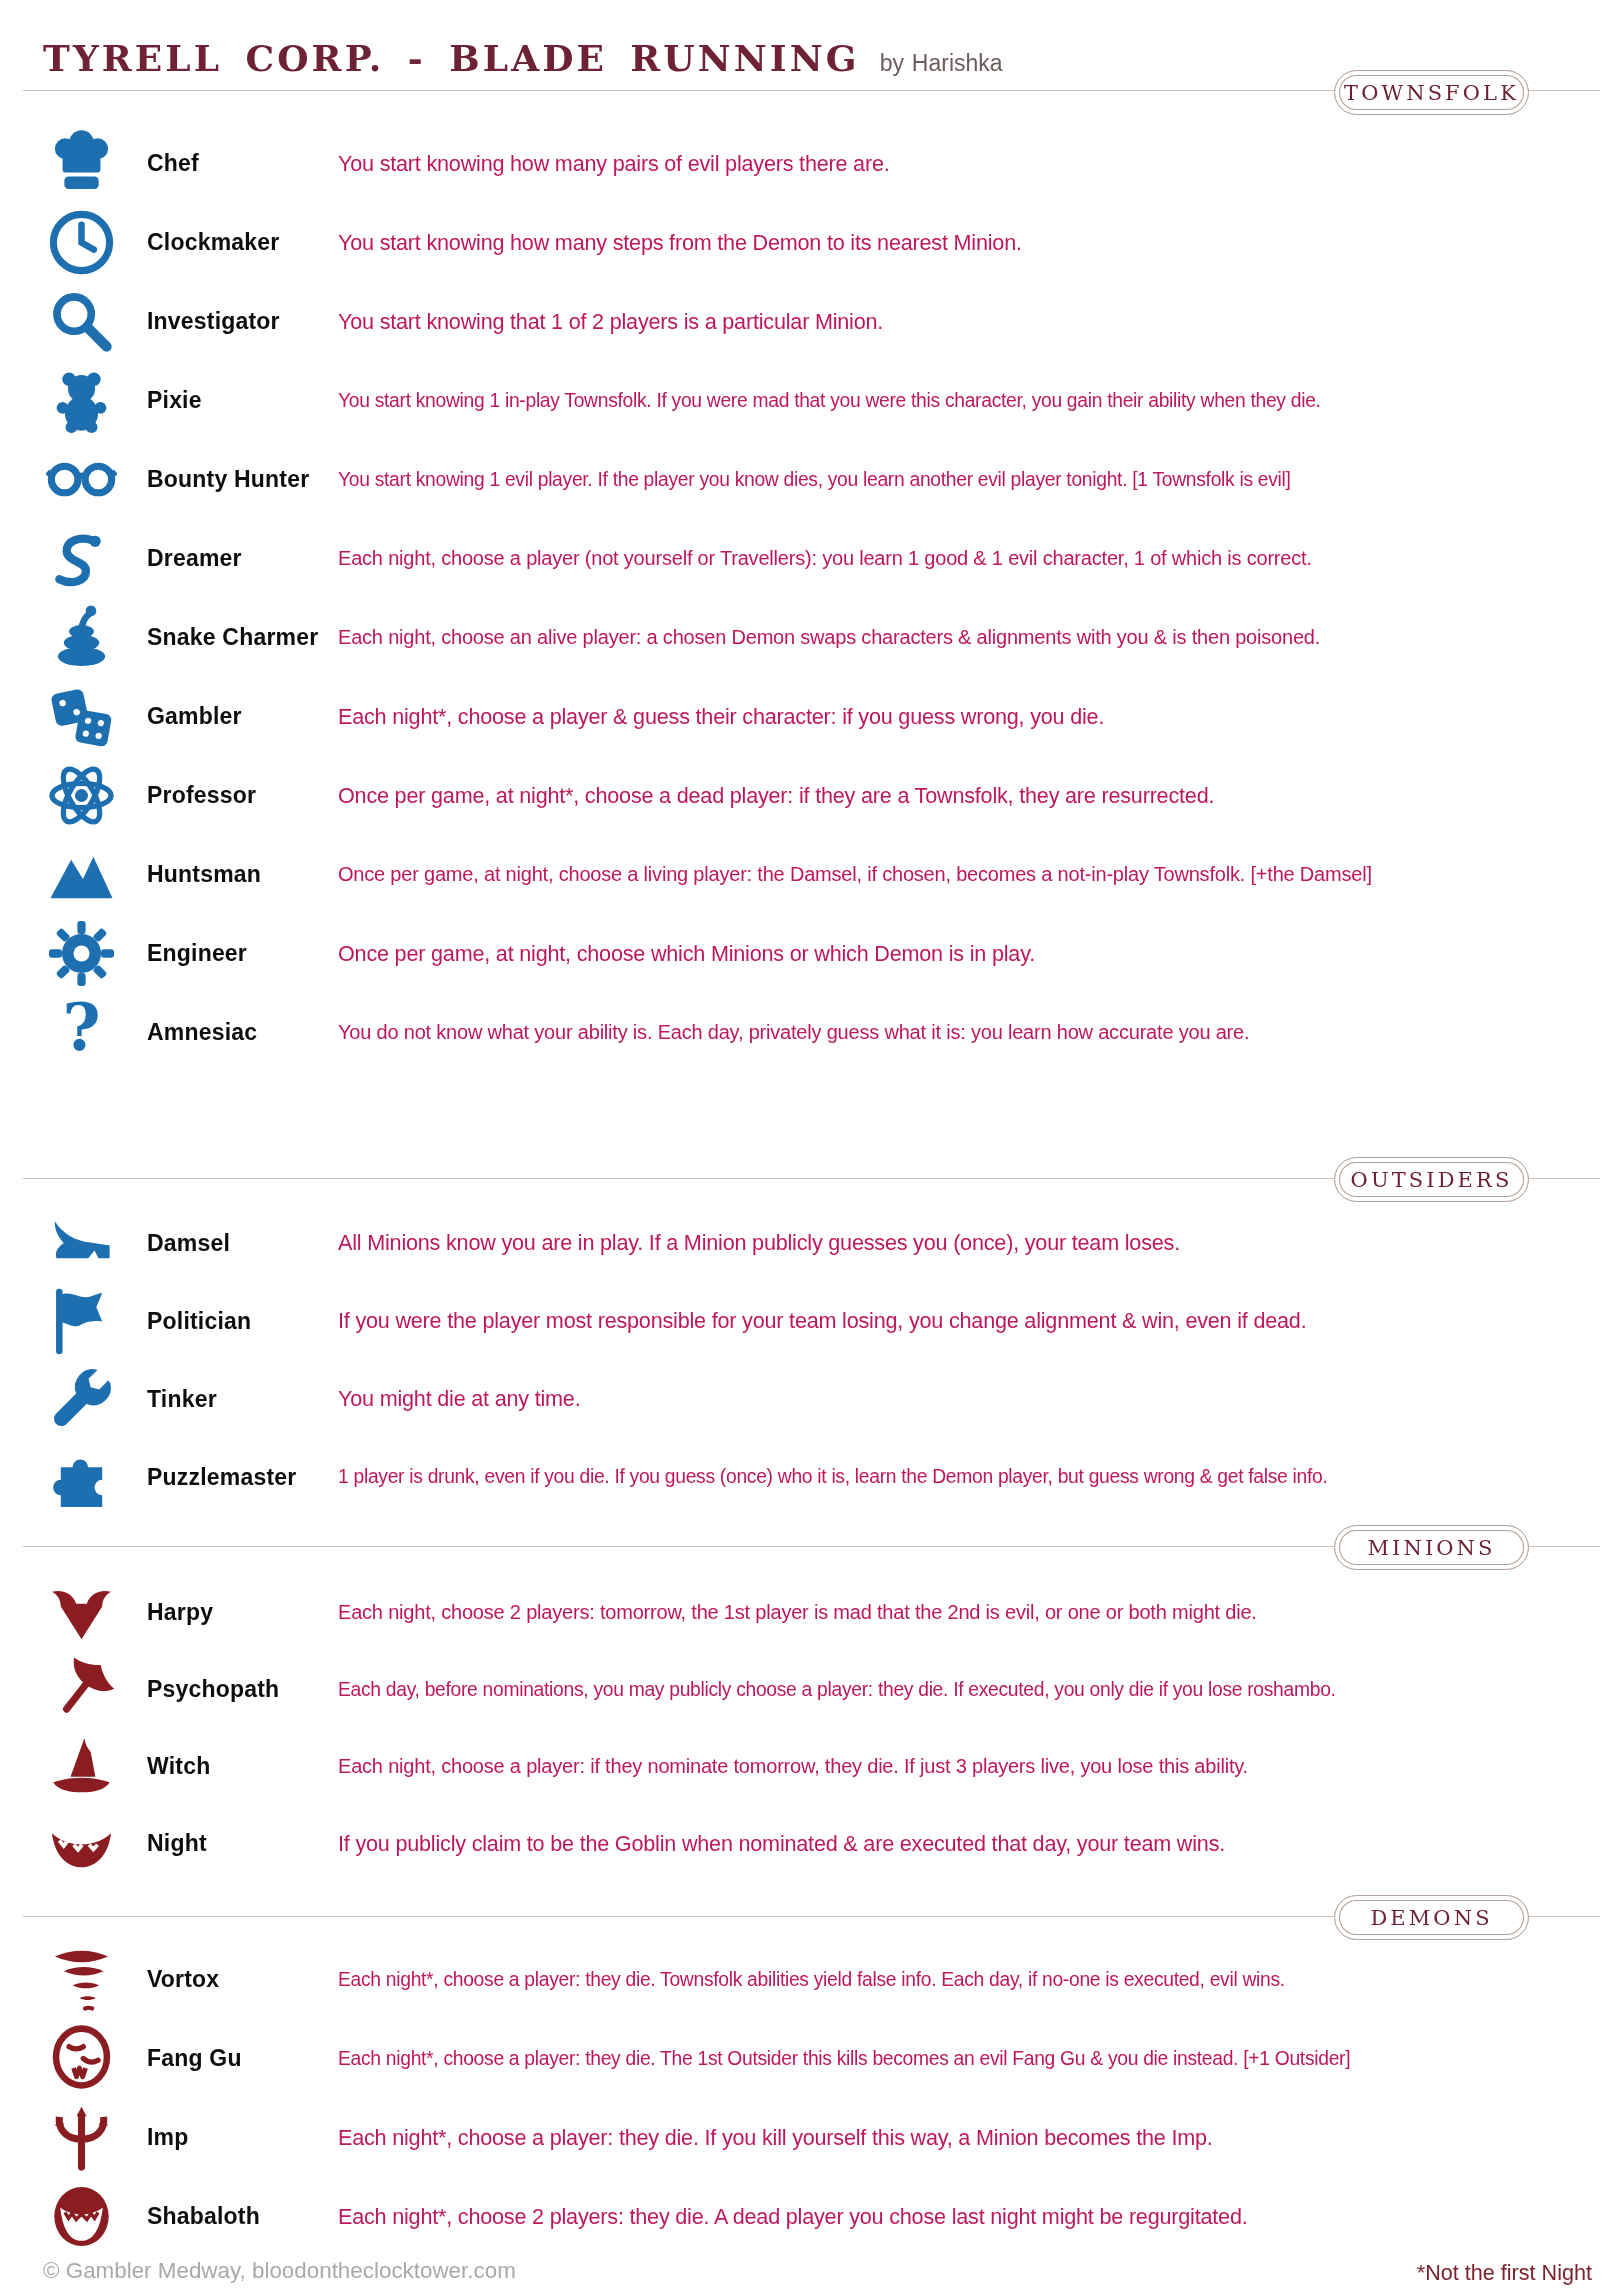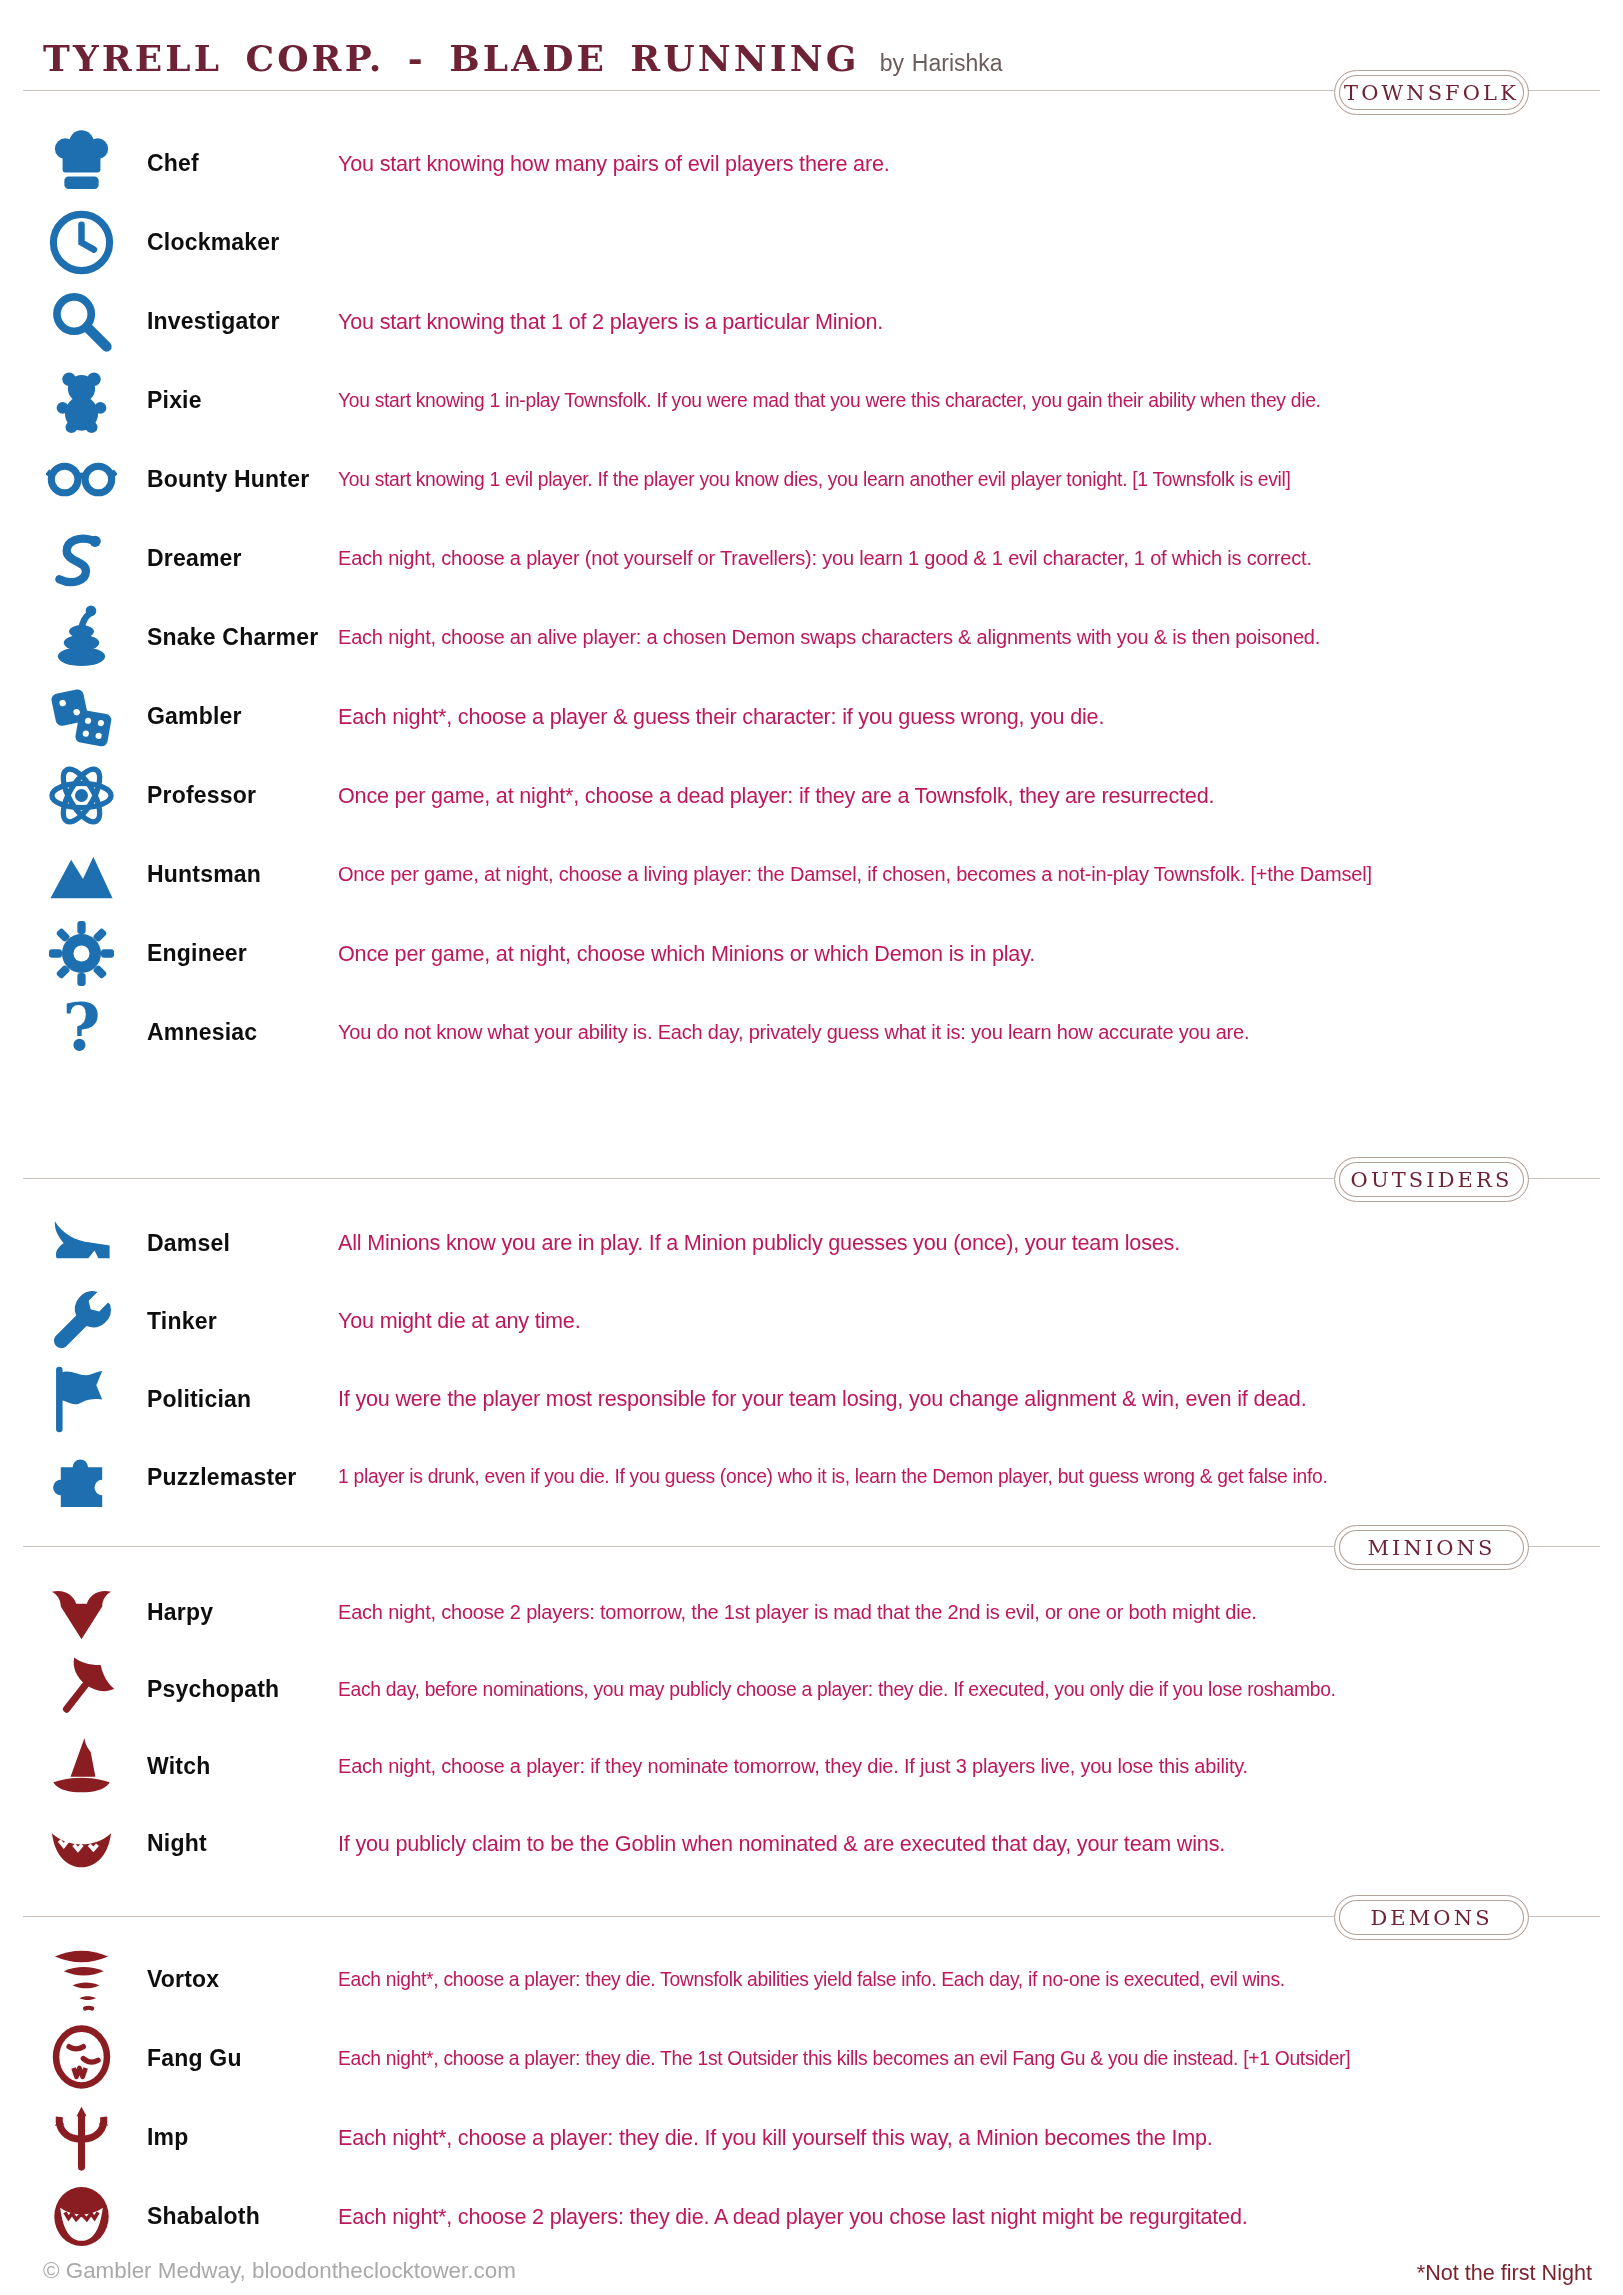--- a/index.html
+++ b/index.html
@@ -85,20 +85,21 @@
     <span class="ability">You start knowing how many pairs of evil players there are.</span>
   </div>
         <div class="row">
     <span class="icon">
             <svg viewBox="0 0 24 24" xmlns="http://www.w3.org/2000/svg">
               <circle cx="12" cy="12" r="9.5" fill="none" stroke="currentColor" stroke-width="2.4"></circle>
               <path d="M12 6v6l4.2 2.4" fill="none" stroke="currentColor" stroke-width="2.2" stroke-linecap="round"></path>
             </svg>
           </span>
     <span class="cname">Clockmaker</span>
+    <span class="ability">You start knowing how many steps from the Demon to its nearest Minion.</span>
   </div>
         <div class="row">
     <span class="icon">
             <svg viewBox="0 0 24 24" xmlns="http://www.w3.org/2000/svg">
               <circle cx="9.5" cy="9.5" r="5.8" fill="none" stroke="currentColor" stroke-width="2.6"></circle>
               <path d="M14 14l6.5 6.5" stroke="currentColor" stroke-width="3.4" stroke-linecap="round"></path>
             </svg>
           </span>
     <span class="cname">Investigator</span>
     <span class="ability">You start knowing that 1 of 2 players is a particular Minion.</span>
@@ -234,35 +235,35 @@
             <svg viewBox="0 0 24 24" xmlns="http://www.w3.org/2000/svg">
               <path d="M3 4.5c2.5 4.2 7 6.7 12 7.2l6.5 1v4.3h-3.8l-1.3-2.6-2.1 2.6H3.6c-.8-2 .5-4 2.4-5.1C4 9.6 2.8 7.2 3 4.5Z" fill="currentColor"></path>
             </svg>
           </span>
     <span class="cname">Damsel</span>
     <span class="ability">All Minions know you are in play. If a Minion publicly guesses you (once), your team loses.</span>
   </div>
         <div class="row">
     <span class="icon">
             <svg viewBox="0 0 24 24" xmlns="http://www.w3.org/2000/svg">
+              <path d="M4.5 2v20" stroke="currentColor" stroke-width="2.2" stroke-linecap="round"></path>
+              <path d="M4.5 3.2c4-2.2 7 1.8 11 .2 2-.8 3.5-1 3.5-1l-2 4.8 2 4.8s-4-.8-7 1c-3 1.8-5.5-1-7.5-.8Z" fill="currentColor"></path>
+            </svg>
+          </span>
+    <span class="cname">Politician</span>
+    <span class="ability">If you were the player most responsible for your team losing, you change alignment &amp; win, even if dead.</span>
+  </div>
+        <div class="row">
+    <span class="icon">
+            <svg viewBox="0 0 24 24" xmlns="http://www.w3.org/2000/svg">
               <path d="M21.7 6.3a6 6 0 0 1-8 7.2l-7 7a2.5 2.5 0 0 1-3.5-3.5l7-7a6 6 0 0 1 7.2-8l-3 3 .7 2.9 2.9.7 3-3z" fill="currentColor"></path>
             </svg>
           </span>
     <span class="cname">Tinker</span>
     <span class="ability">You might die at any time.</span>
-  </div>
-        <div class="row">
-    <span class="icon">
-            <svg viewBox="0 0 24 24" xmlns="http://www.w3.org/2000/svg">
-              <path d="M4.5 2v20" stroke="currentColor" stroke-width="2.2" stroke-linecap="round"></path>
-              <path d="M4.5 3.2c4-2.2 7 1.8 11 .2 2-.8 3.5-1 3.5-1l-2 4.8 2 4.8s-4-.8-7 1c-3 1.8-5.5-1-7.5-.8Z" fill="currentColor"></path>
-            </svg>
-          </span>
-    <span class="cname">Politician</span>
-    <span class="ability">If you were the player most responsible for your team losing, you change alignment &amp; win, even if dead.</span>
   </div>
         <div class="row">
     <span class="icon">
             <svg viewBox="0 0 24 24" xmlns="http://www.w3.org/2000/svg">
               <path d="M5 8.5h4a2.6 2.6 0 1 1 5.2 0H19v4.3a2.6 2.6 0 1 0 0 5.2V22H5v-4a2.6 2.6 0 1 1 0-5.2Z" fill="currentColor"></path>
             </svg>
           </span>
     <span class="cname">Puzzlemaster</span>
     <span class="ability sz25">1 player is drunk, even if you die. If you guess (once) who it is, learn the Demon player, but guess wrong &amp; get false info.</span>
   </div>

